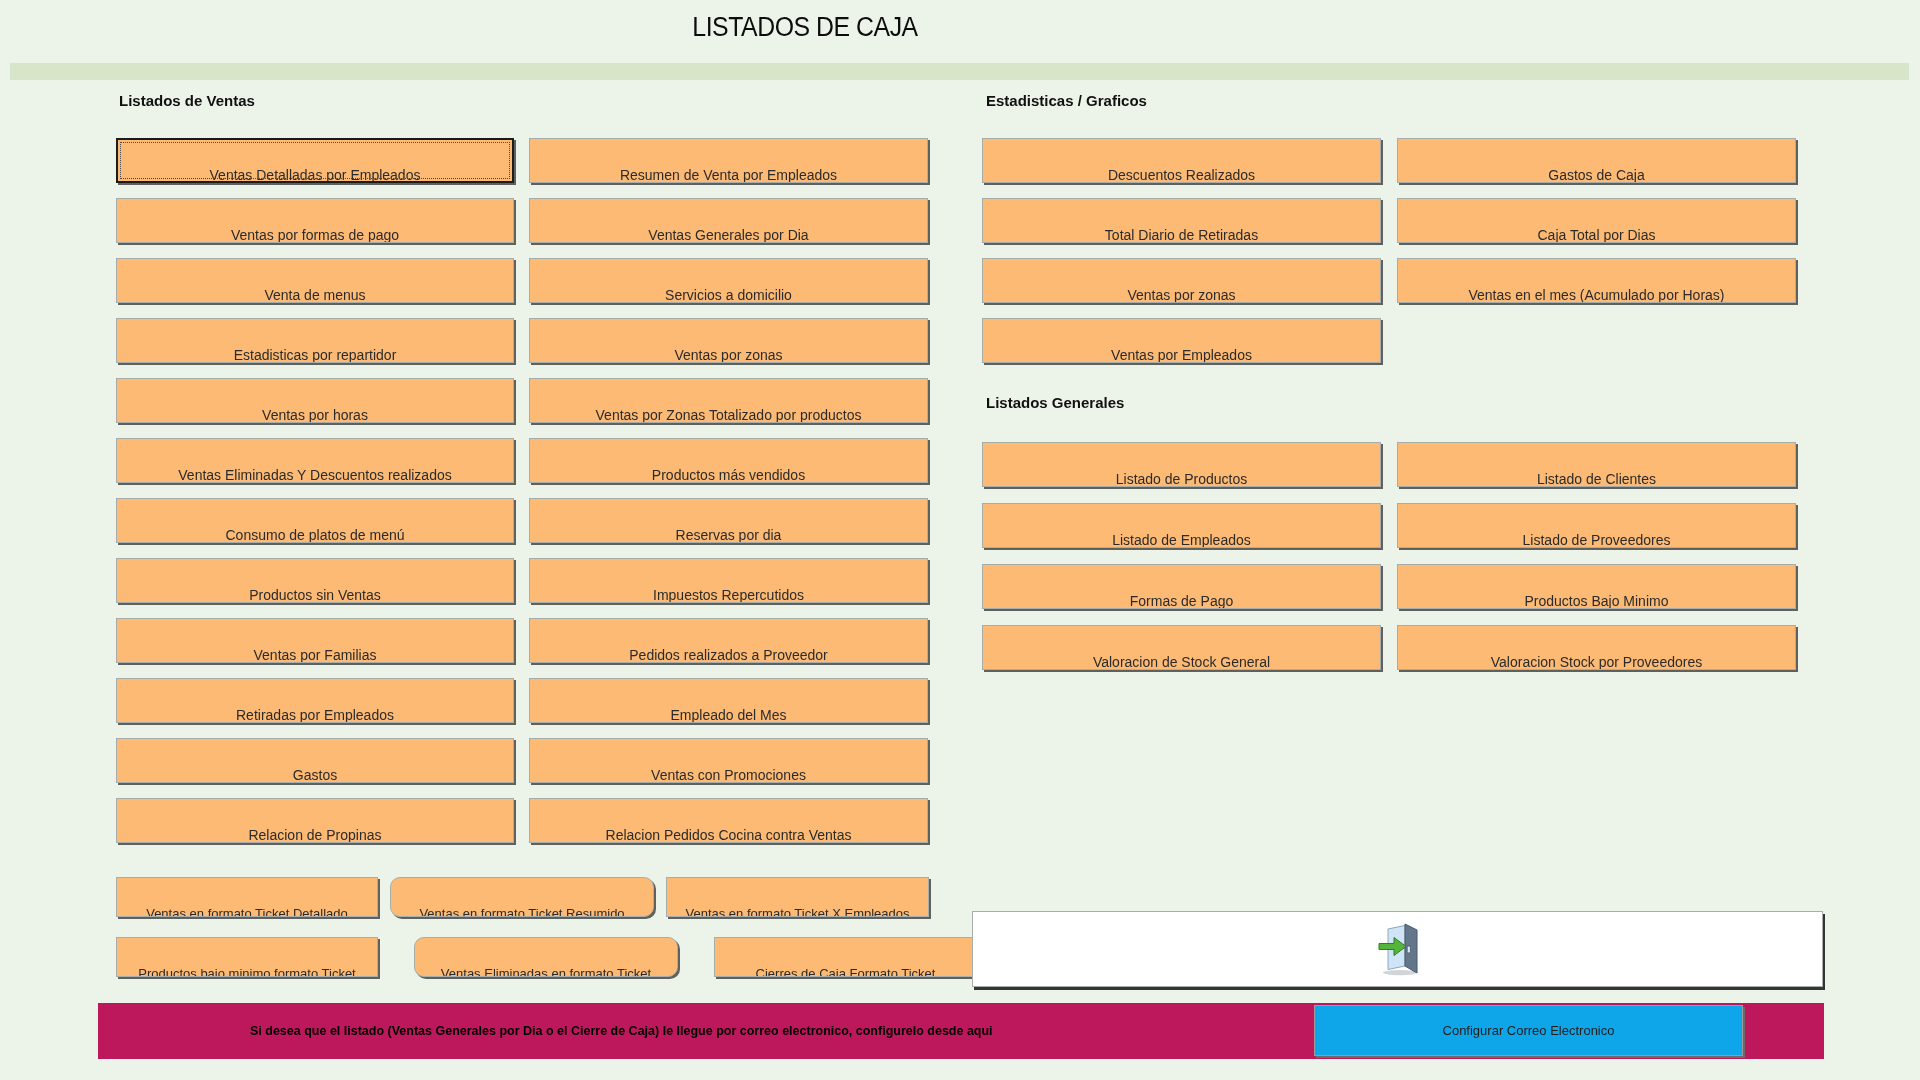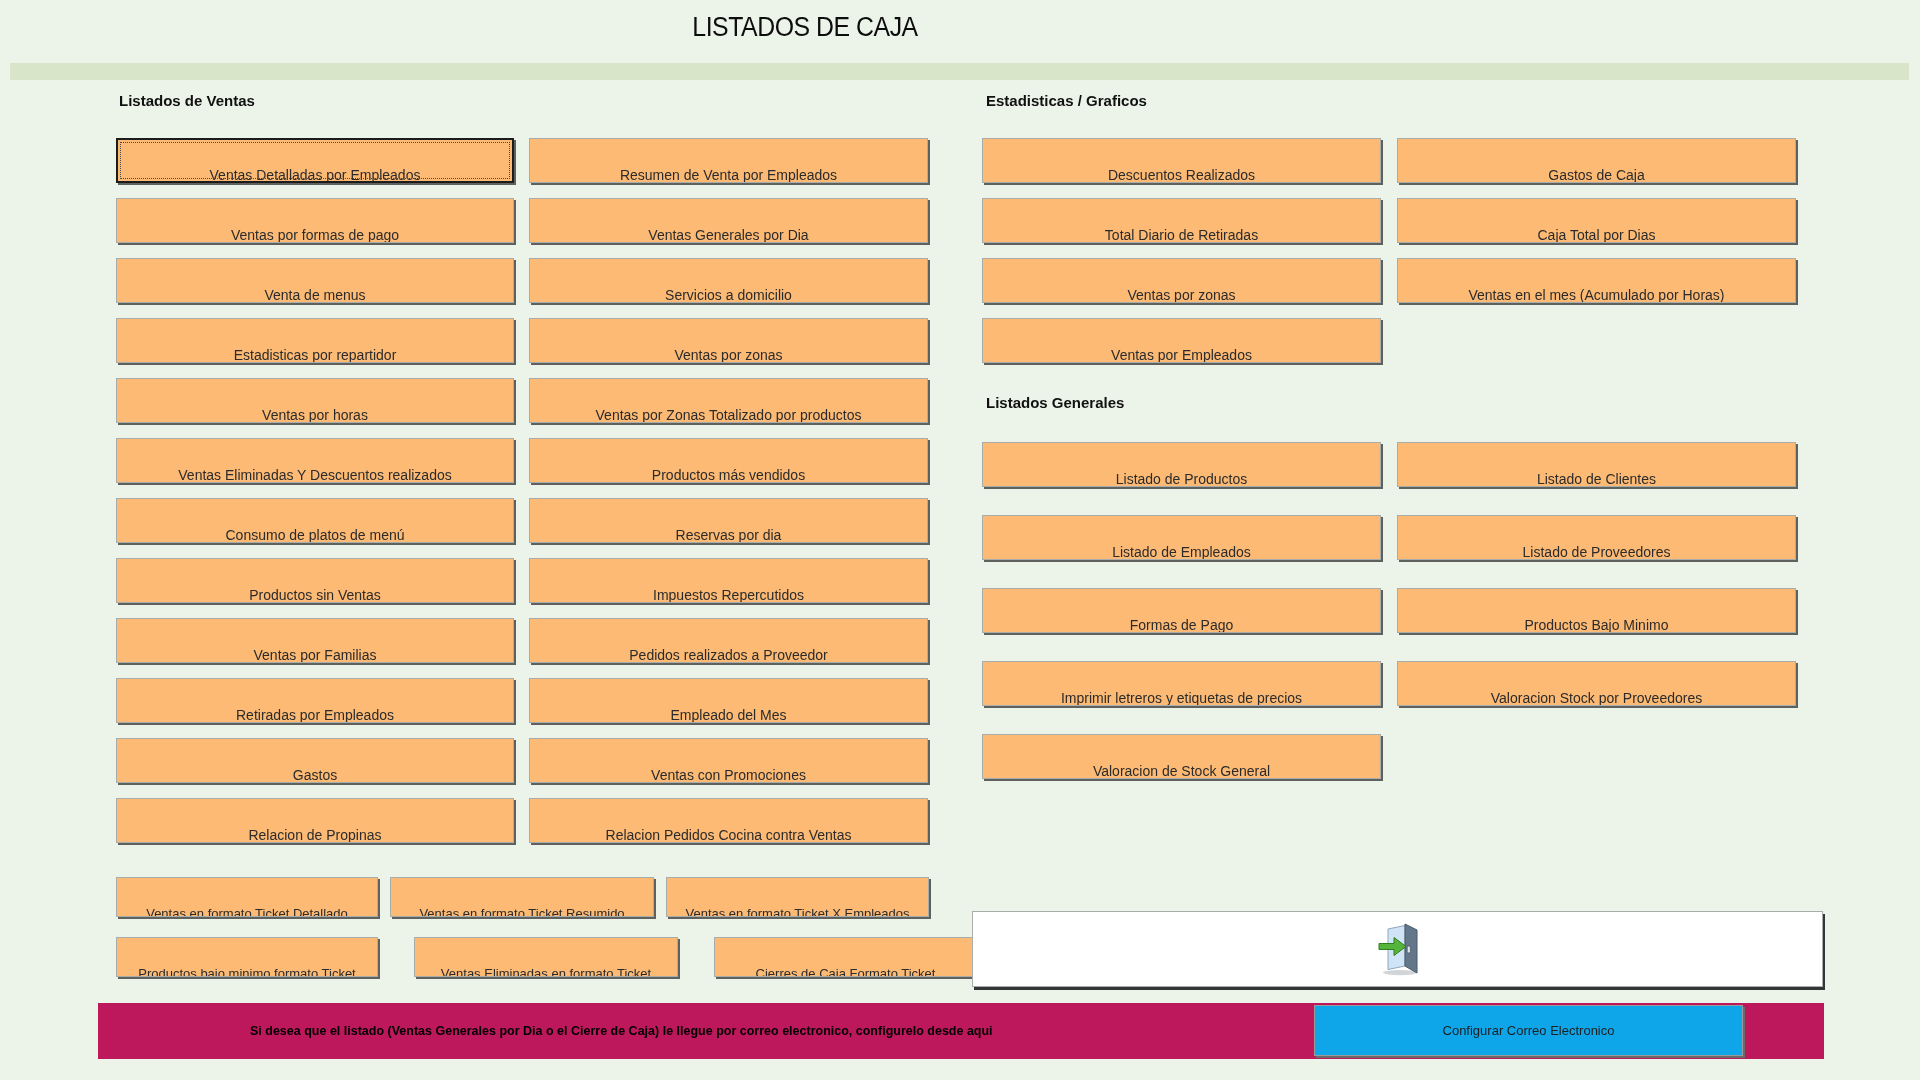--- a/index.html
+++ b/index.html
@@ -21,29 +21,29 @@
   .col-v2{left:529px;top:138px;width:399px;}
   .col-e1{left:982px;top:138px;width:399px;}
   .col-e2{left:1397px;top:138px;width:399px;}
   .col-g1{left:982px;top:442px;width:399px;}
   .col-g2{left:1397px;top:442px;width:399px;}
 
   .btn{display:block;box-sizing:border-box;width:100%;height:45px;margin-bottom:15px;
     background:#fdba74;border:1px solid #a9ada9;box-shadow:2px 2px 0 #5e615e;
     font-family:"Liberation Sans",sans-serif;font-size:14px;color:#2b2b2b;
     text-align:center;line-height:41px;padding:16px;cursor:pointer;white-space:nowrap;overflow:hidden;}
-  .gap14 .btn{margin-bottom:28px;}
+  .gap14 .btn{margin-bottom:16px;}
   .col-v1 .btn:first-child{border:2px solid #1c1c1c;outline:1px dotted #4a4a4a;outline-offset:-5px;line-height:39px;}
 
   .ticket-row{position:absolute;left:116px;display:flex;}
   .row-t1{top:877px;}
   .row-t2{top:937px;gap:24px;}
   .ticket-row .btn{height:40px;margin:0 12px 0 0;font-size:13px;line-height:40px;text-align:center;}
   .ticket-row .btn:nth-child(1){width:262px;}
-  .ticket-row .btn:nth-child(2){width:264px;}
+  .ticket-row .btn:nth-child(2){width:264px;border-radius:10px;}
   .ticket-row .btn:nth-child(3){width:263px;margin-right:0;}
 
   .exit-btn{position:absolute;left:972px;top:911px;width:851px;height:76px;box-sizing:border-box;
     background:#ffffff;border:1px solid #a9ada9;box-shadow:2px 3px 0 #333634;cursor:pointer;
     display:flex;align-items:center;justify-content:center;padding:0;}
 
   .notice-bar{position:absolute;left:98px;top:1003px;width:1726px;height:56px;background:#be185d;
     display:flex;align-items:center;}
   .notice-text{padding-left:152px;font-size:12.5px;font-weight:bold;color:#000;}
   .config-btn{position:absolute;left:1314px;top:1005px;width:429px;height:51px;box-sizing:border-box;
@@ -102,21 +102,20 @@
   <div class="btn-col col-e2">
       <button class="btn">Gastos de Caja</button>
       <button class="btn">Caja Total por Dias</button>
       <button class="btn">Ventas en el mes (Acumulado por Horas)</button>
     </div>
 
   <div class="btn-col col-g1 gap14">
       <button class="btn">Listado de Productos</button>
       <button class="btn">Listado de Empleados</button>
       <button class="btn">Formas de Pago</button>
-      <button class="btn">Imprimir letreros y etiquetas de precios</button>
       <button class="btn">Valoracion de Stock General</button>
     </div>
 
   <div class="btn-col col-g2 gap14">
       <button class="btn">Listado de Clientes</button>
       <button class="btn">Listado de Proveedores</button>
       <button class="btn">Productos Bajo Minimo</button>
       <button class="btn">Valoracion Stock por Proveedores</button>
     </div>
 

